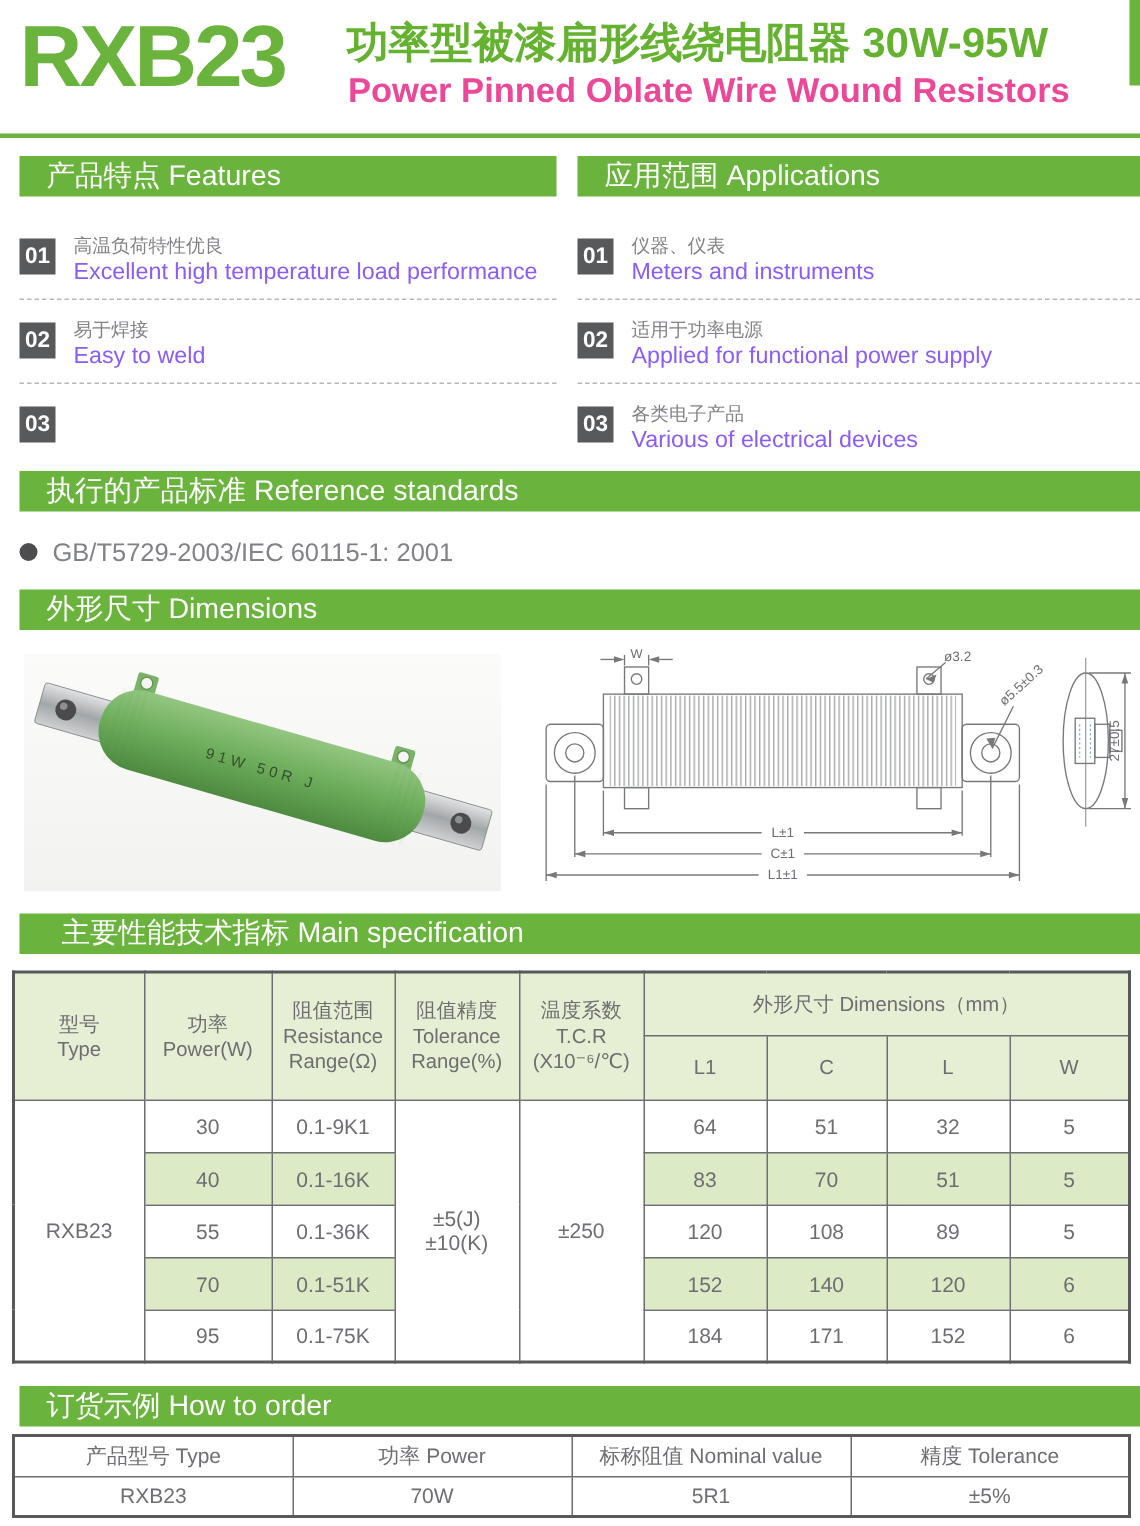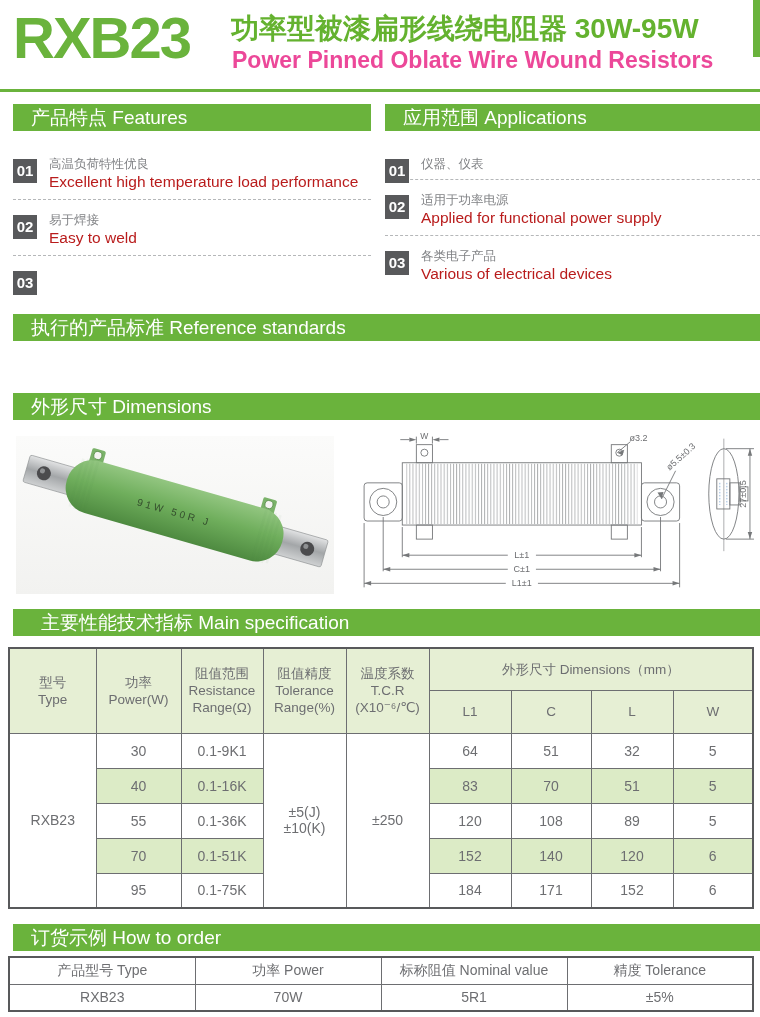--- a/index.html
+++ b/index.html
@@ -23,21 +23,21 @@
   
   .col { position:absolute; top:104px; }
   .col-left  { left:13px;  width:358px; }
   .col-right { left:385px; width:375px; }
   .items { padding-top:13px; }
   .pitem { position:relative; padding:2px 0 7px 36px;margin-top:10px; }
   .pitem.dash { border-bottom:1px dashed #b5b7b9; margin-bottom:4px; }
   .badge { position:absolute; left:0; top:5px; width:24px; height:24px; background:#58595b;
            color:#fff; font-size:15px; font-weight:700; text-align:center; line-height:24px; }
   .zh { font-size:12.5px; color:#808285; line-height:16px; }
-  .en { font-size:15.5px; color:#b91c1c; line-height:20px; }
+  .en { font-size:15.5px; color:#8b5cf6; line-height:20px; }
 
   
   .standards-line { position:absolute; left:13px; top:359px; font-size:17px; color:#808285; }
   .bullet { display:inline-block; width:12px; height:12px; border-radius:50%;
             background:#4d4d4f; margin-right:10px; }
 
   
   .photo { position:absolute; left:16px; top:436px; width:318px; height:158px;
            background:linear-gradient(180deg,#fbfbfa 0%,#f2f2f0 100%); }
   .drawing { position:absolute; left:344px; top:430px; width:414px; height:170px; }
@@ -89,35 +89,39 @@
       </div>
     </div>
   </div>
 
   <div class="col col-right">
     <div class="bar">应用范围 Applications</div>
     <div class="items">
       <div class="pitem dash">
         <span class="badge">01</span>
         <div class="zh">仪器、仪表</div>
+        <div class="en">Meters and instruments</div>
       </div>
       <div class="pitem dash">
         <span class="badge">02</span>
         <div class="zh">适用于功率电源</div>
         <div class="en">Applied  for functional power supply</div>
       </div>
       <div class="pitem">
         <span class="badge">03</span>
         <div class="zh">各类电子产品</div>
         <div class="en">Various of electrical devices</div>
       </div>
     </div>
   </div>
 
   <div class="bar bar-full" style="top:314px;">执行的产品标准 Reference standards</div>
+  <div class="standards-line">
+    <span class="bullet"></span><span>GB/T5729-2003/IEC 60115-1:  2001</span>
+  </div>
 
   <div class="bar bar-full" style="top:393px;">外形尺寸 Dimensions</div>
 
   <div class="photo">
     <svg width="318" height="158" viewBox="0 0 318 158">
       <defs>
         <linearGradient id="bodyg" x1="0" y1="0" x2="0" y2="1">
           <stop offset="0" stop-color="#93c681"></stop>
             <stop offset="0.45" stop-color="#6fae5c"></stop>
             <stop offset="1" stop-color="#4e8a40"></stop>

